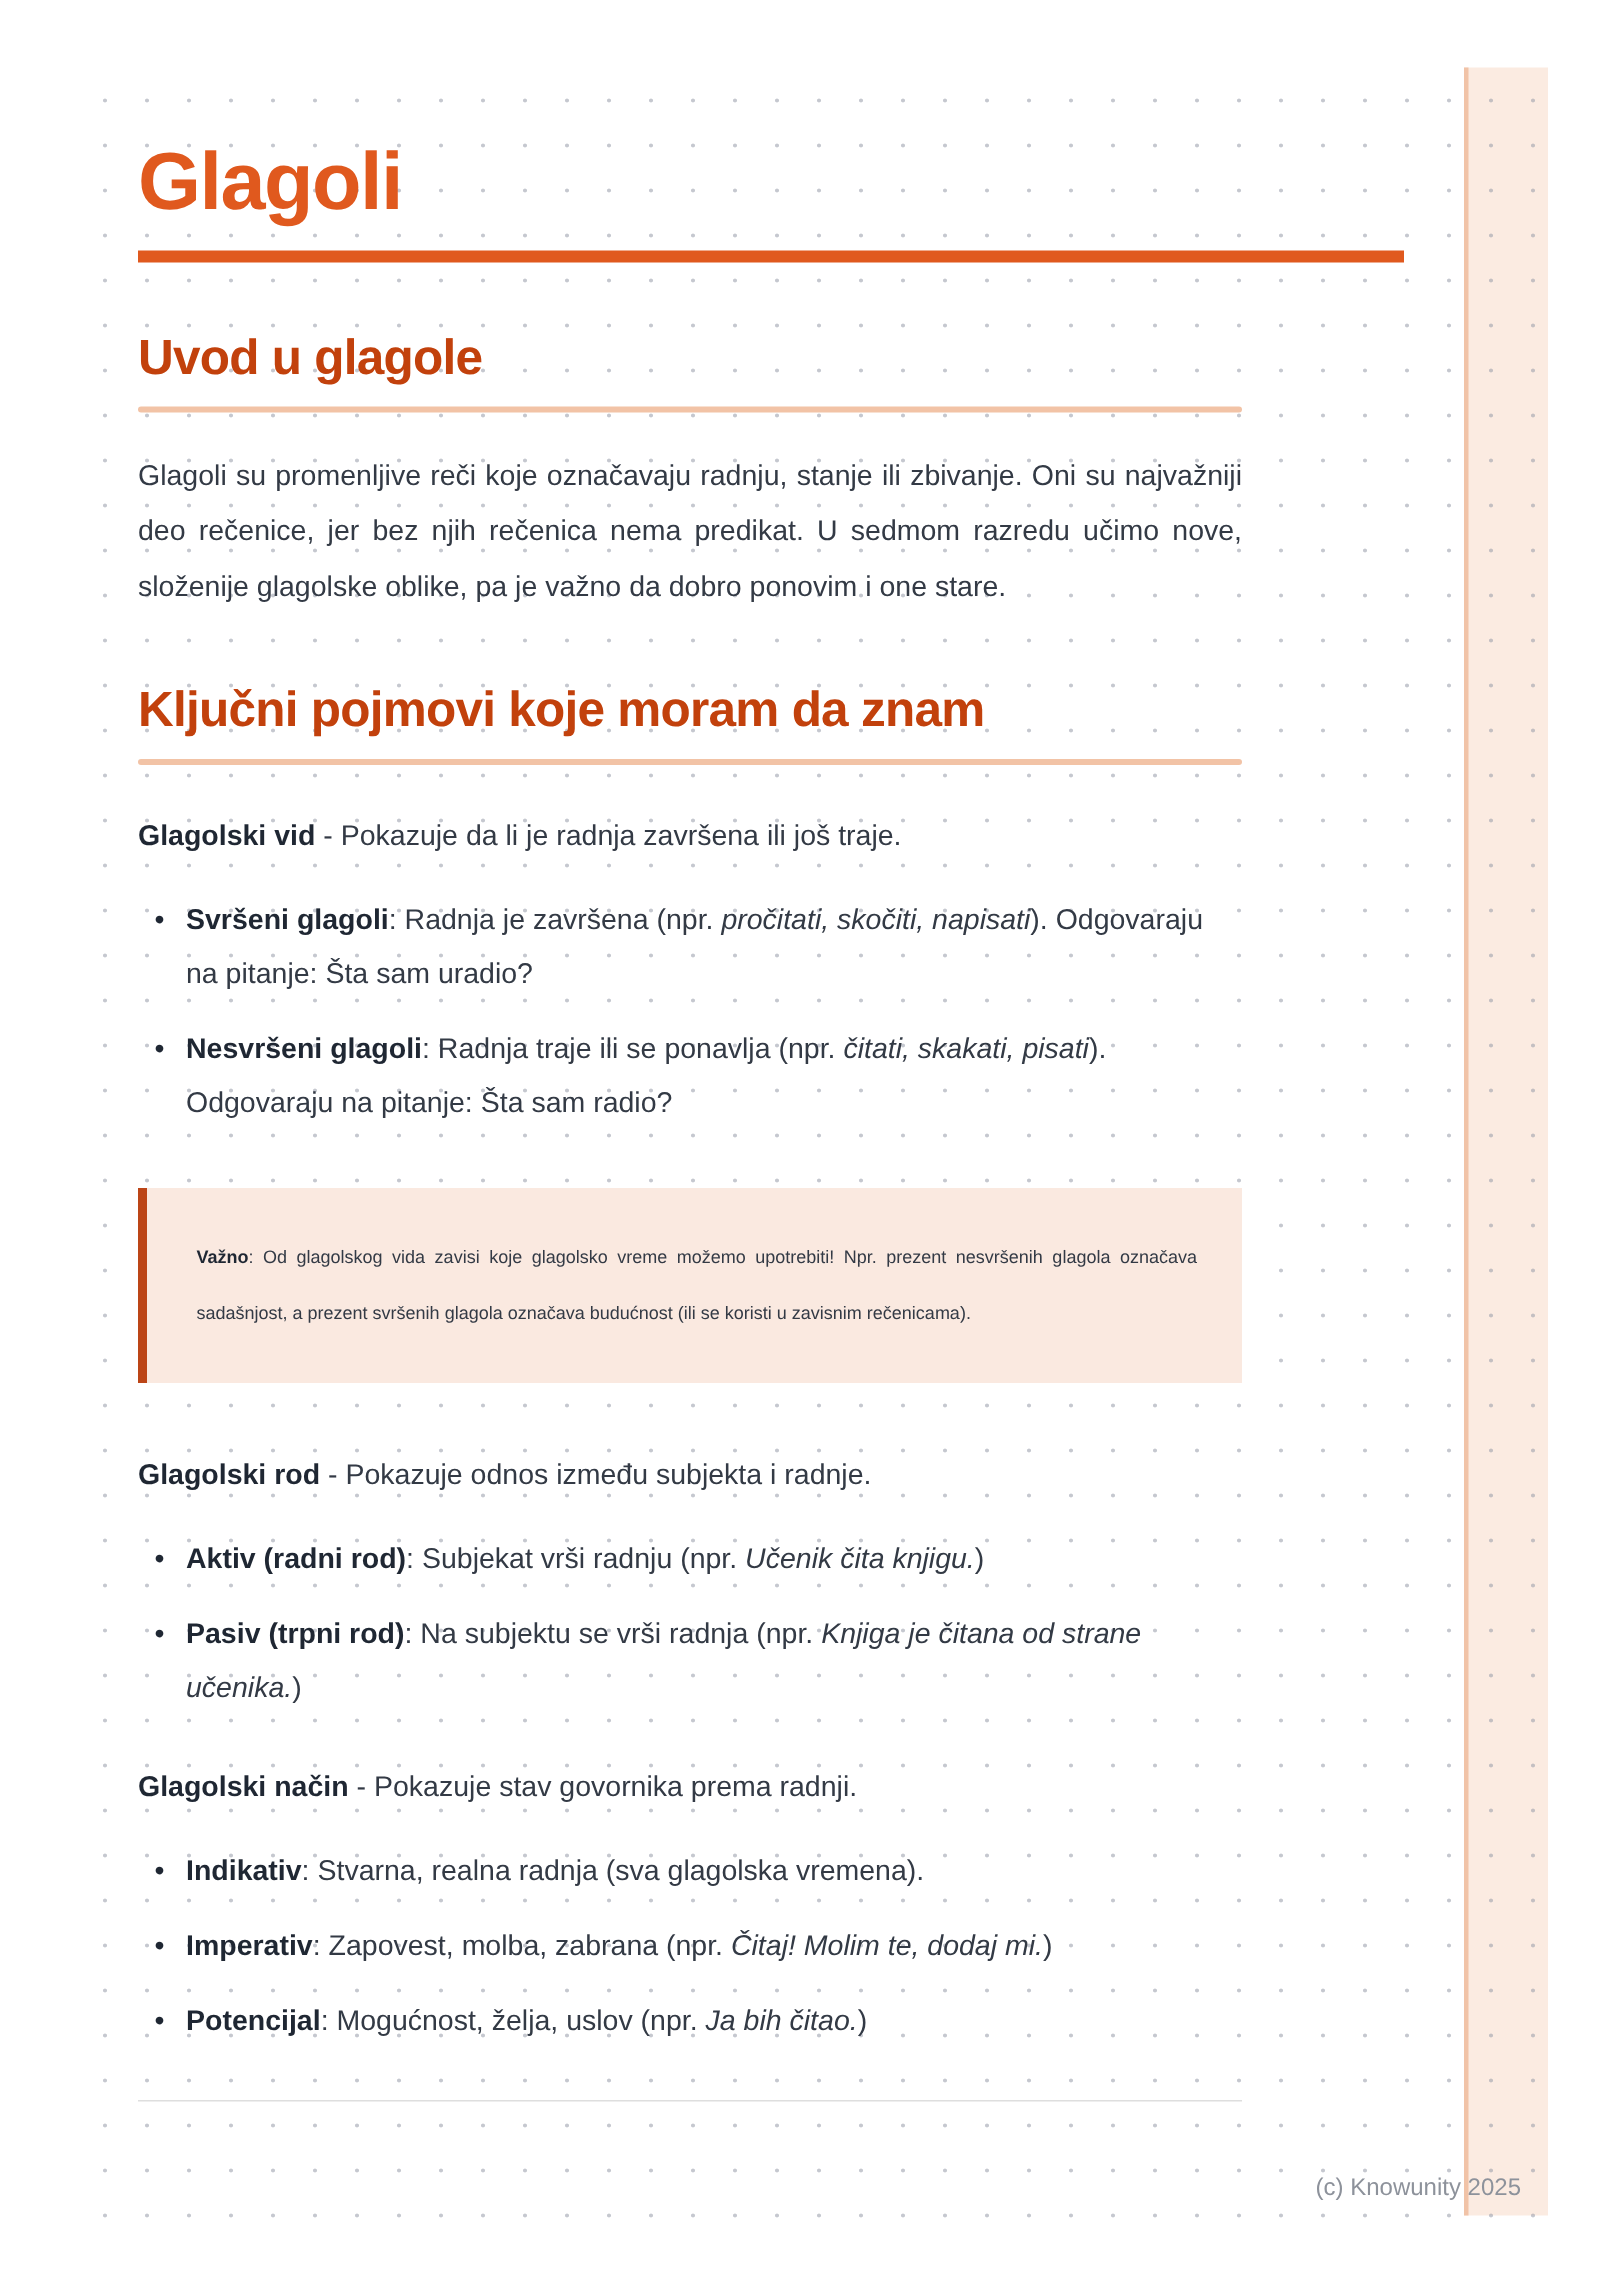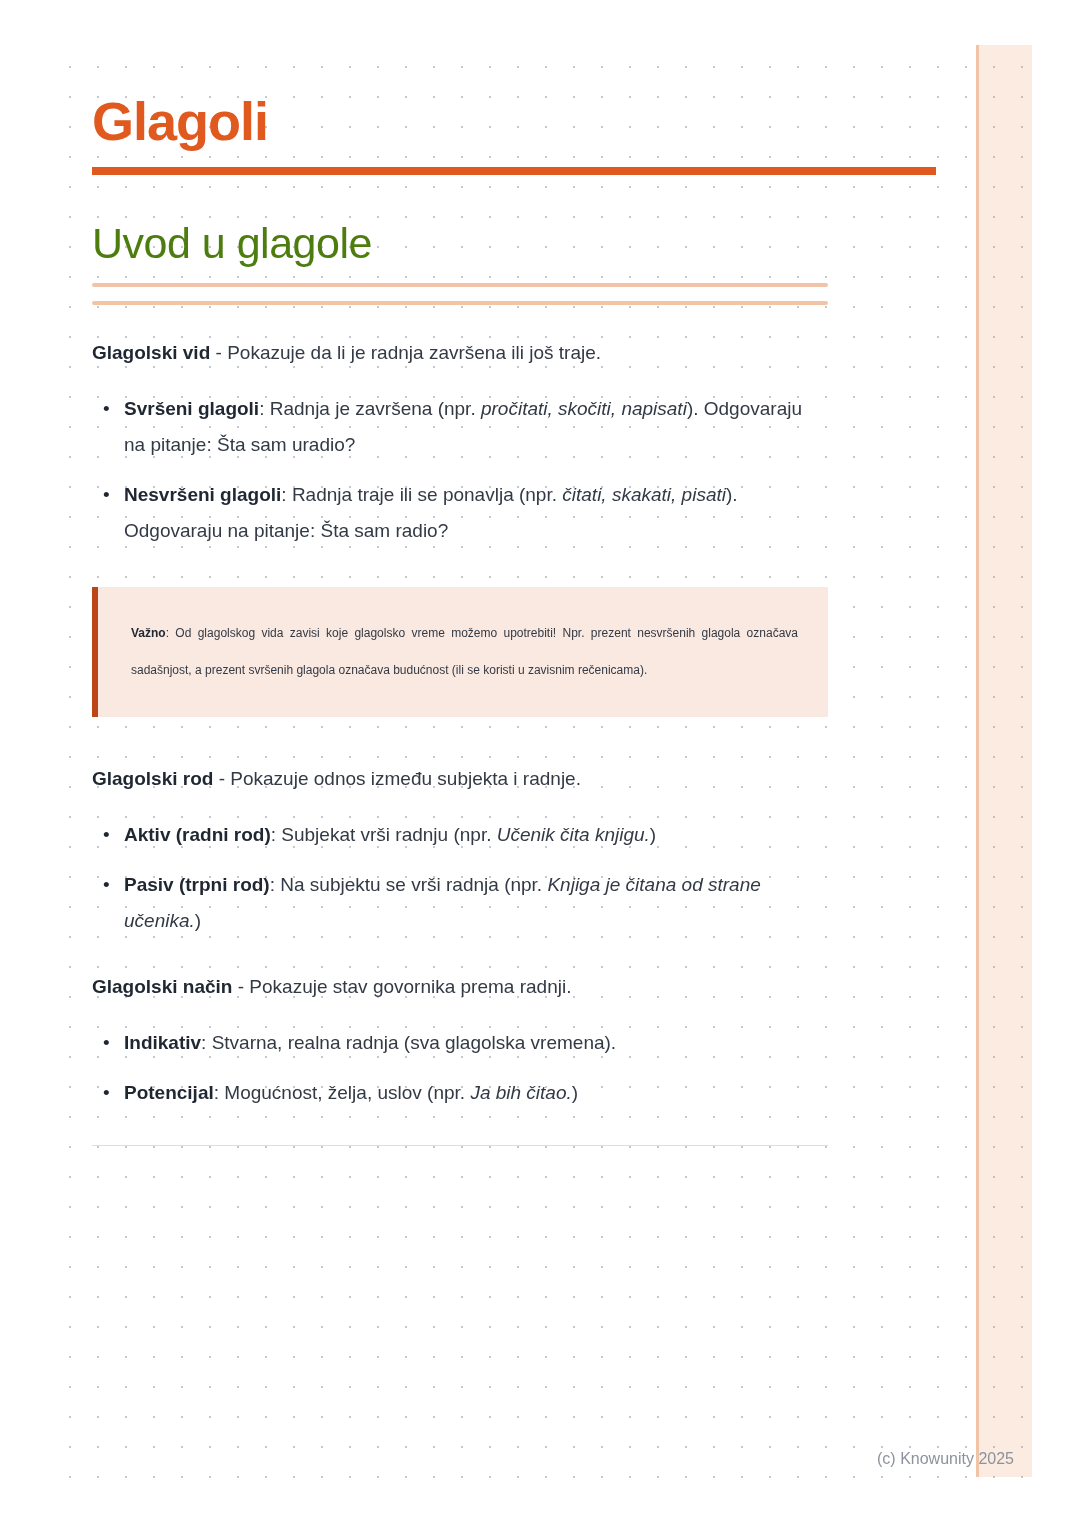--- a/index.html
+++ b/index.html
@@ -41,25 +41,25 @@
     color:#E0591E;
   }
   .title-rule{
     margin-top:16px;
     width:844px;
     height:8px;
     background:#E0591E;
   }
   h2.section-heading{
     margin:44px 0 0 0;
-    font-size:43px;
+    font-size:33px;
     line-height:1.15;
-    font-weight:400;
+    font-weight:700;
     letter-spacing:-0.5px;
-    color:#4d7c0f;
+    color:#c2410c;
   }
   .h2-underline{
     margin-top:14px;
     width:736px;
     height:4px;
     border-radius:2px;
     background:#F2C3A6;
   }
   p.body-par{
     margin:24px 0 0 0;
@@ -136,23 +136,25 @@
   <div class="dots-layer"></div>
 
   <div class="content">
 
     <h1 class="doc-title">Glagoli</h1>
     <div class="title-rule"></div>
 
     <section>
       <h2 class="section-heading">Uvod u glagole</h2>
       <div class="h2-underline"></div>
+      <p class="body-par">Glagoli su promenljive reči koje označavaju radnju, stanje ili zbivanje. Oni su najvažniji deo rečenice, jer bez njih rečenica nema predikat. U sedmom razredu učimo nove, složenije glagolske oblike, pa je važno da dobro ponovim i one stare.</p>
     </section>
 
     <section>
+      <h2 class="section-heading">Ključni pojmovi koje moram da znam</h2>
       <div class="h2-underline"></div>
 
       <p class="term-line"><span class="term">Glagolski vid</span><span> - Pokazuje da li je radnja završena ili još traje.</span></p>
 
       <ul class="def-list">
         <li><span class="lbl">Svršeni glagoli</span><span>: Radnja je završena (npr. </span><em class="example">pročitati, skočiti, napisati</em><span>). Odgovaraju na pitanje: Šta sam uradio?</span></li>
         <li><span class="lbl">Nesvršeni glagoli</span><span>: Radnja traje ili se ponavlja (npr. </span><em class="example">čitati, skakati, pisati</em><span>). Odgovaraju na pitanje: Šta sam radio?</span></li>
       </ul>
 
       <div class="callout">
@@ -163,20 +165,21 @@
 
       <ul class="def-list">
         <li><span class="lbl">Aktiv (radni rod)</span><span>: Subjekat vrši radnju (npr. </span><em class="example">Učenik čita knjigu.</em><span>)</span></li>
         <li><span class="lbl">Pasiv (trpni rod)</span><span>: Na subjektu se vrši radnja (npr. </span><em class="example">Knjiga je čitana od strane učenika.</em><span>)</span></li>
       </ul>
 
       <p class="term-line"><span class="term">Glagolski način</span><span> - Pokazuje stav govornika prema radnji.</span></p>
 
       <ul class="def-list">
         <li><span class="lbl">Indikativ</span><span>: Stvarna, realna radnja (sva glagolska vremena).</span><em class="example"></em><span></span></li>
+        <li><span class="lbl">Imperativ</span><span>: Zapovest, molba, zabrana (npr. </span><em class="example">Čitaj! Molim te, dodaj mi.</em><span>)</span></li>
         <li><span class="lbl">Potencijal</span><span>: Mogućnost, želja, uslov (npr. </span><em class="example">Ja bih čitao.</em><span>)</span></li>
       </ul>
 
       <div class="divider"></div>
     </section>
 
   </div>
 
   <div class="footer-note">(c) Knowunity 2025</div>
 </div>

